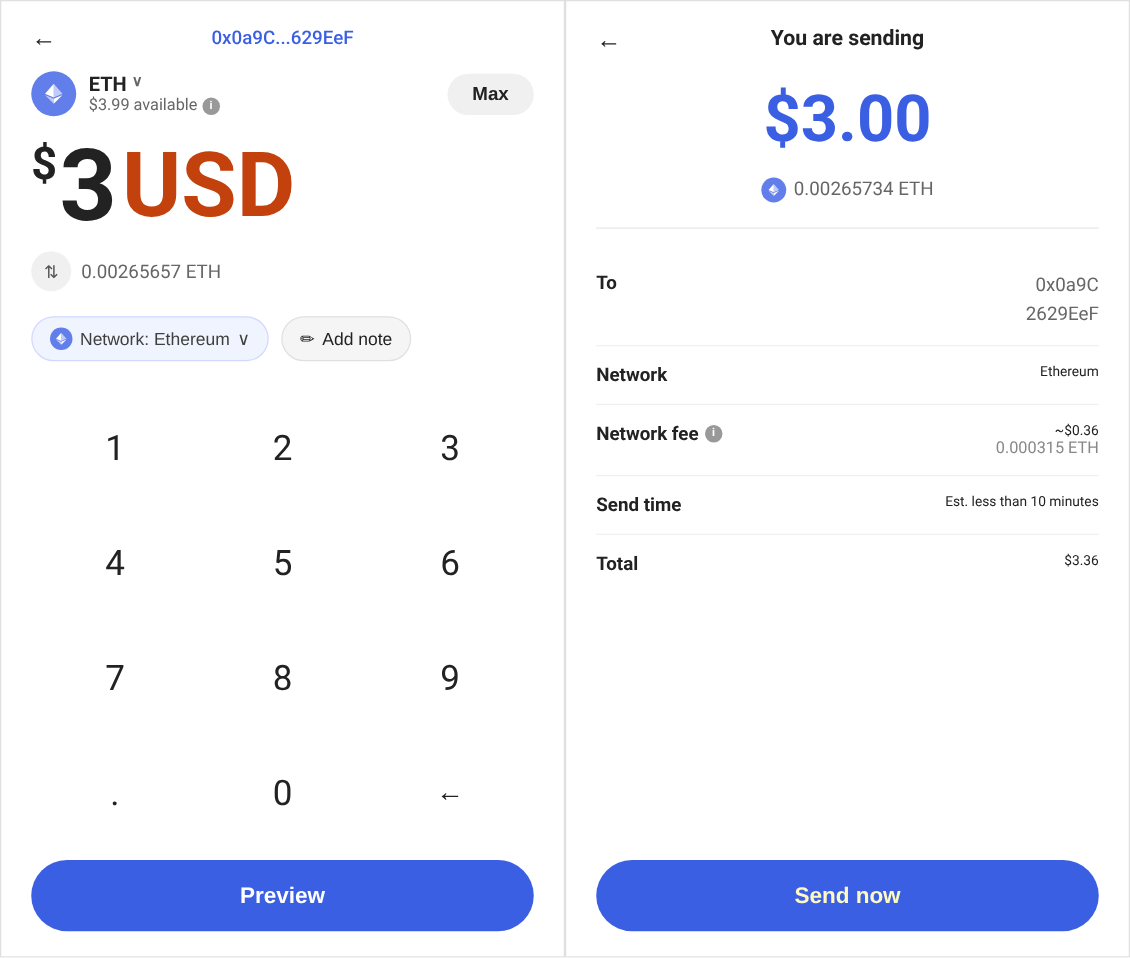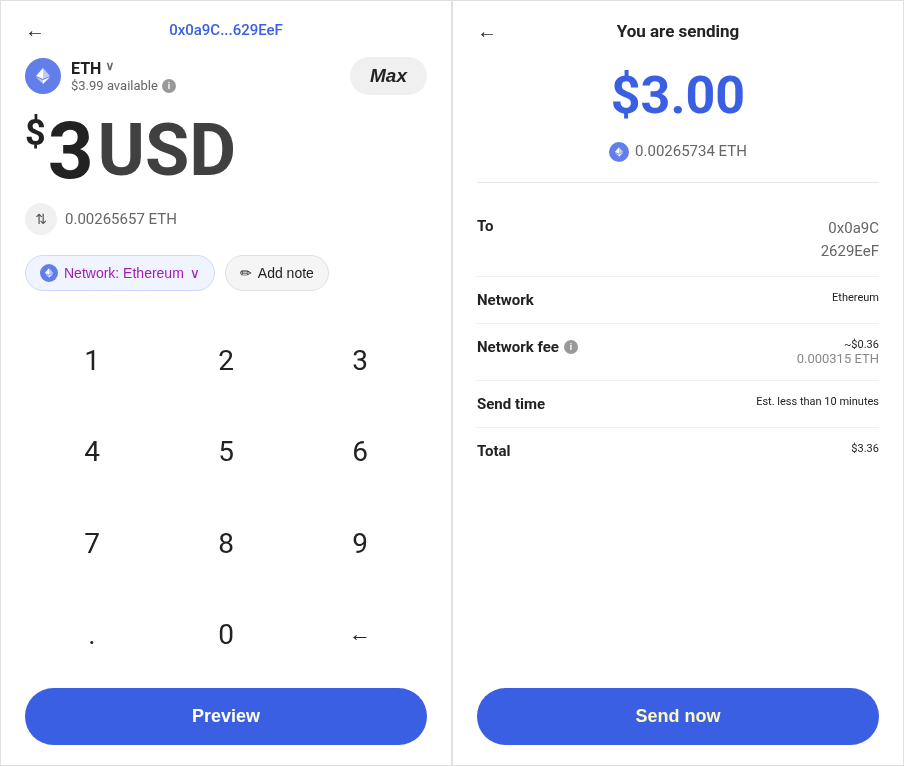--- a/index.html
+++ b/index.html
@@ -110,25 +110,24 @@
       justify-content: center;
       color: white;
       font-size: 9px;
       font-weight: bold;
     }
     .max-btn {
       background: #f0f0f0;
       border: none;
       border-radius: 20px;
       padding: 8px 20px;
-      font-size: 19px;
+      font-size: 15px;
       font-weight: 600;
       color: #222;
       cursor: pointer;
-      font-style: italic;
     }
 
     .amount-display {
       display: flex;
       align-items: center;
       margin-bottom: 12px;
     }
     .dollar-sign {
       font-size: 36px;
       font-weight: 700;
@@ -140,21 +139,21 @@
     }
     .amount-number {
       font-size: 80px;
       font-weight: 700;
       color: #222;
       line-height: 1;
     }
     .amount-currency {
       font-size: 72px;
       font-weight: 700;
-      color: #404040;
+      color: #c2410c;
       line-height: 1;
       margin-left: 4px;
     }
 
     .eth-equiv-row {
       display: flex;
       align-items: center;
       gap: 8px;
       margin-bottom: 20px;
     }
@@ -182,21 +181,21 @@
     }
     .network-btn {
       display: flex;
       align-items: center;
       gap: 6px;
       background: #f0f4ff;
       border: 1px solid #d0d8ff;
       border-radius: 20px;
       padding: 8px 14px;
       font-size: 14px;
-      color: #a21caf;
+      color: #404040;
       cursor: pointer;
     }
     .network-btn .eth-small {
       width: 18px;
       height: 18px;
       background: #627eea;
       border-radius: 50%;
       display: flex;
       align-items: center;
       justify-content: center;

